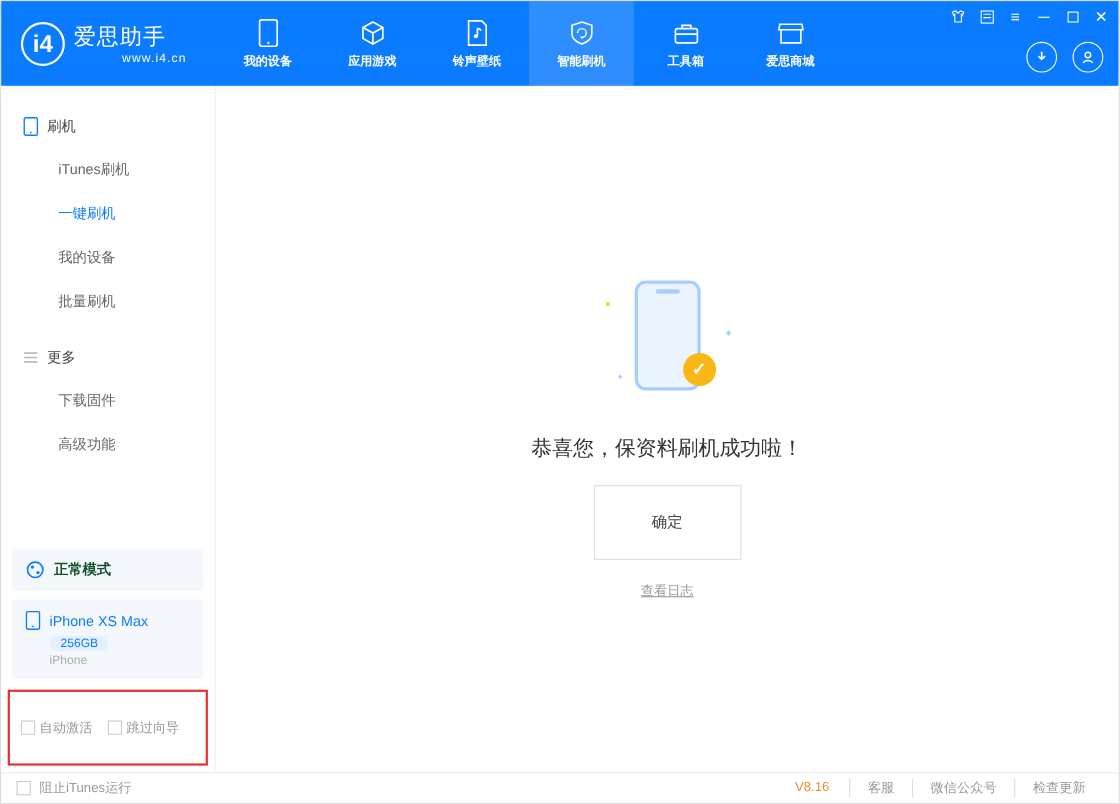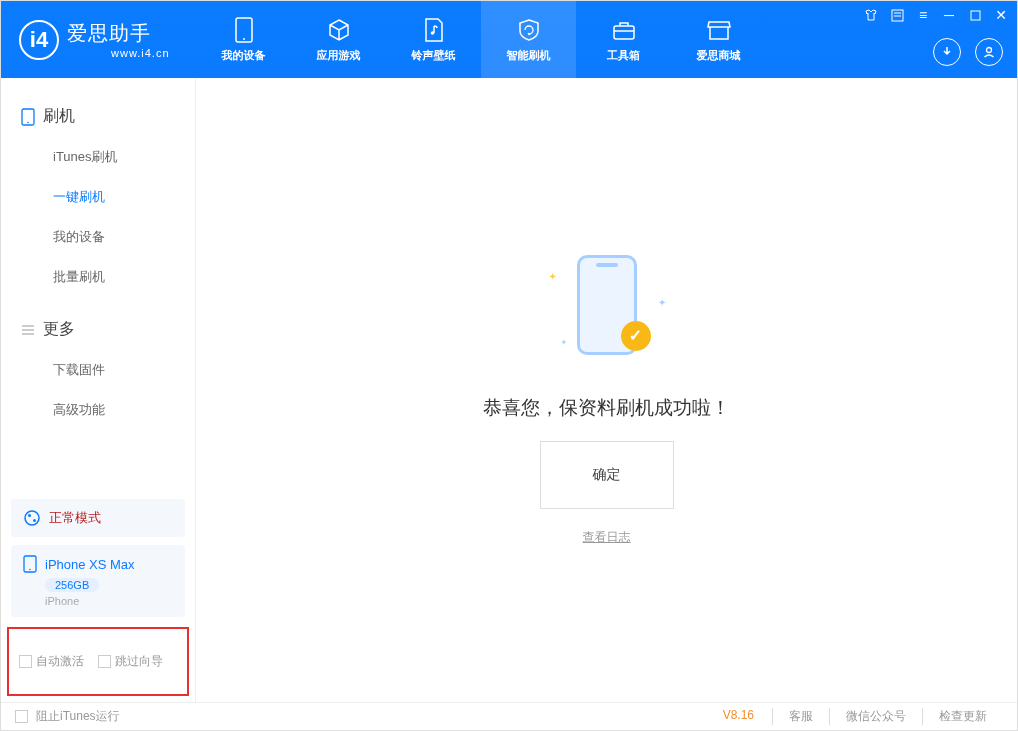--- a/index.html
+++ b/index.html
@@ -19,25 +19,25 @@
 .nav-tab span { font-size: 11px; font-weight: bold; }
 
 .window-controls { position: absolute; right: 8px; top: 6px; display: flex; gap: 10px; align-items: center; }
 .wc-icon { width: 16px; height: 16px; display: flex; align-items: center; justify-content: center; cursor: pointer; color: #fff; font-size: 14px; }
 .header-right-icons { position: absolute; right: 14px; bottom: 12px; display: flex; gap: 14px; }
 .hr-icon { width: 28px; height: 28px; border: 1.5px solid #fff; border-radius: 50%; display: flex; align-items: center; justify-content: center; cursor: pointer; }
 
 
 .main { display: flex; height: calc(100% - 77px - 28px); }
 .sidebar { width: 195px; border-right: 1px solid #eee; display: flex; flex-direction: column; padding-top: 18px; }
-.side-group { color: #444; font-size: 16px; padding: 10px 20px; display: flex; align-items: center; gap: 8px; }
+.side-group { color: #444; font-size: 13px; padding: 10px 20px; display: flex; align-items: center; gap: 8px; }
 .side-item { color: #666; font-size: 13px; padding: 11px 20px 11px 52px; cursor: pointer; }
 .side-item.active { color: #0a7cff; }
 
-.mode-box { margin: auto 10px 8px 10px; background: #f4f8fc; border-radius: 3px; padding: 10px 12px; display: flex; align-items: flex-start; gap: 8px; font-size: 13px; color: #b91c1c; }
+.mode-box { margin: auto 10px 8px 10px; background: #f4f8fc; border-radius: 3px; padding: 10px 12px; display: flex; align-items: flex-start; gap: 8px; font-size: 13px; color: #14532d; font-weight: bold; }
 .device-box { margin: 0 10px 10px 10px; background: #f4f8fc; border-radius: 3px; padding: 10px 12px; font-size: 13px; }
 .device-name-row { display: flex; align-items: center; gap: 8px; color: #0b7aff; font-weight: 500; }
 .device-storage { display: inline-block; background: #e4f0ff; color: #0b7aff; border-radius: 10px; padding: 1px 10px; font-size: 11px; margin-top: 5px; margin-left: 22px; }
 .device-type { font-size: 11px; color: #aaa; margin-left: 22px; margin-top: 3px; }
 
 .checkbox-row { border: 2px solid #e82f2f; padding: 24px 10px; margin: 0 6px 6px 6px; display: flex; gap: 14px; align-items: center; font-size: 12px; color: #999; }
 .cb { width: 13px; height: 13px; border: 1px solid #ccc; display: inline-block; margin-right: 4px; vertical-align: middle; }
 
 .content { flex: 1; display: flex; flex-direction: column; align-items: center; justify-content: center; gap: 20px; }
 

